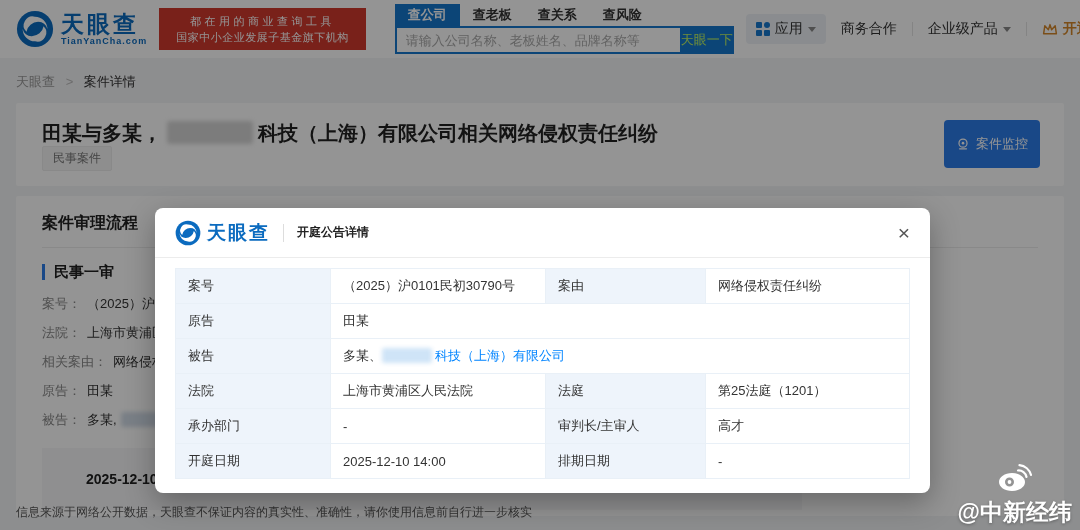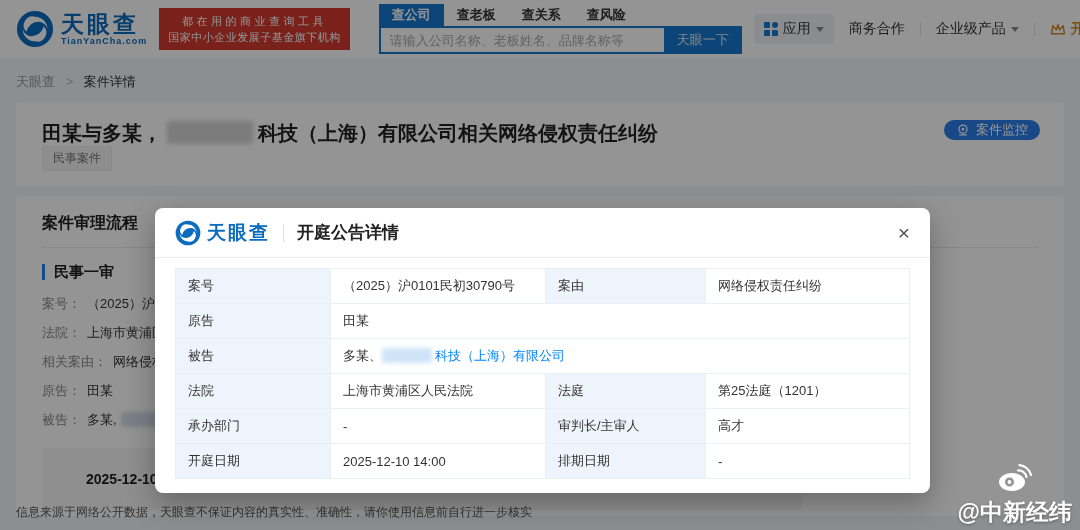--- a/index.html
+++ b/index.html
@@ -4,31 +4,31 @@
 <style>
   * { margin:0; padding:0; box-sizing:border-box; }
   html,body { width:1080px; height:530px; }
   body { font-family:"Liberation Sans", sans-serif; position:relative; overflow:hidden; background:#f3f4f6; }
 
   
   .topbar { height:58px; background:#fff; display:flex; align-items:center; padding:0 16px; gap:12px; position:relative; z-index:1; }
   .logo { display:flex; align-items:center; gap:7px; }
   .logo-text .name { font-size:23px; font-weight:bold; color:#0b6bbf; letter-spacing:3px; line-height:24px; }
   .logo-text .domain { font-size:9px; color:#0b6bbf; font-weight:bold; letter-spacing:1px; }
-  .badge { background:#d03a2e; color:#fff; padding:5px 9px; text-align:center; }
+  .badge { background:#d03a2e; color:#fff; padding:5px 17px; text-align:center; }
   .badge .l1 { font-size:11px; letter-spacing:3.5px; line-height:16px; white-space:nowrap; }
   .badge .l2 { font-size:11px; letter-spacing:0.5px; line-height:16px; white-space:nowrap; }
   .search { margin-left:17px; }
   .search-tabs { display:flex; }
   .search-tab { font-size:13px; font-weight:bold; color:#333; padding:2px 13px; cursor:pointer; }
   .search-tab.active { background:#1677cd; color:#fff; }
   .search-row { display:flex;border-radius:6px; }
   .search-input { width:285px; height:28px; border:2px solid #1677cd; border-right:none; padding:0 9px; font-size:13px; color:#333; outline:none; }
   .search-input::placeholder { color:#a9a9a9; }
-  .search-btn { width:78px; height:28px; background:#1677cd; color:#e5e5e5; border:none; font-size:13px; cursor:pointer; }
+  .search-btn { width:54px; height:28px; background:#1677cd; color:#bef264; border:none; font-size:13px; cursor:pointer; }
   .nav { margin-left:auto; display:flex; align-items:center; gap:15px; font-size:14px; color:#333; white-space:nowrap; }
   .nav-item { display:flex; align-items:center; gap:5px; cursor:pointer; }
   .apps-pill { background:#eef2f7; border-radius:4px; padding:6px 10px; }
   .caret { width:0; height:0; border-left:4px solid transparent; border-right:4px solid transparent; border-top:5px solid #888; display:inline-block; }
   .vdiv { width:1px; height:14px; background:#e3e3e3; }
   .vip { color:#d4872a; font-weight:bold; }
 
   
   .breadcrumb { padding:15px 16px 12px; font-size:13px; }
   .breadcrumb .home { color:#999; cursor:pointer; }
@@ -36,21 +36,21 @@
   .breadcrumb .cur { color:#333; }
 
   .main { padding:0 16px; }
   .card { background:#fff; border-radius:2px; }
 
   
   .title-card { position:relative; padding:17px 26px 15px; }
   .case-title { font-size:20px; font-weight:bold; color:#222; line-height:26px; }
   .blur-box { display:inline-block; vertical-align:-4px; width:86px; height:23px; background:#d6d6d6; border-radius:3px; filter:blur(2px); margin:0 5px; }
   .tag { display:inline-block; font-size:12px; color:#777; background:#f5f5f5; border:1px solid #ececec; padding:3px 10px; border-radius:2px; }
-  .monitor-btn { position:absolute; right:24px; top:17px; background:#2b7ce9; color:#fff; border:none; border-radius:11px; font-size:13px; padding:1px 12px; display:flex; align-items:center; gap:6px; cursor:pointer; }
+  .monitor-btn { position:absolute; right:24px; top:17px; background:#2b7ce9; color:#fff; border:none; border-radius:4px; font-size:13px; padding:15px 12px; display:flex; align-items:center; gap:6px; cursor:pointer; }
 
   
   .flow-card { margin-top:10px; padding:17px 26px; height:320px; }
   .section-title { font-size:16px; font-weight:bold; color:#222; padding-bottom:13px; border-bottom:1px solid #ededed; }
   .stage { margin-top:16px; font-size:15px; font-weight:bold; color:#222; border-left:3px solid #2b7ce9; padding-left:9px; line-height:16px; }
   .fields { margin-top:9px; font-size:13px; }
   .field-row { line-height:29px; white-space:nowrap; }
   .field-label { color:#888; margin-right:6px; }
   .field-value { color:#333; }
   .blur-sm { display:inline-block; vertical-align:-3px; width:58px; height:15px; background:#d3dde8; border-radius:2px; filter:blur(2px); margin:0 4px; }
@@ -61,21 +61,21 @@
 
   
   .disclaimer { position:absolute; left:16px; bottom:9px; font-size:12px; color:#555; z-index:5; }
 
   
   .overlay { position:absolute; inset:0; background:rgba(0,0,0,0.42); z-index:10; }
   .modal { position:absolute; left:155px; top:208px; width:775px; background:#fff; border-radius:8px; box-shadow:0 10px 30px rgba(0,0,0,.3); z-index:20; }
   .modal-head { height:50px; display:flex; align-items:center; padding:0 20px; border-bottom:1px solid #ececec; }
   .modal-brand { font-size:19px; font-weight:bold; color:#0b6bbf; letter-spacing:2px; margin-left:6px; }
   .modal-vdiv { width:1px; height:18px; background:#ddd; margin:0 13px; }
-  .modal-title { font-size:17px; font-weight:bold; color:#222; }
+  .modal-title { font-size:12px; font-weight:bold; color:#222; }
   .modal-close { margin-left:auto; font-size:21px; color:#555; line-height:20px; cursor:pointer; background:none; border:none; }
   .modal-body { padding:10px 20px 14px; }
   table.detail { width:100%; border-collapse:collapse; font-size:13px; color:#333; table-layout:fixed; }
   table.detail td { border:1px solid #e9f0f7; padding:6px 12px; height:35px; overflow:hidden; white-space:nowrap; }
   td.lbl { background:#eef4fb; }
   .blur-link { display:inline-block; vertical-align:-3px; width:50px; height:15px; background:#cfe4f7; border-radius:2px; filter:blur(2px); margin-right:3px; }
 
   
   .watermark { position:absolute; right:8px; bottom:2px; z-index:30; display:flex; align-items:center; gap:5px; color:#fff; font-size:23px; font-weight:bold; text-shadow:0 1px 3px rgba(0,0,0,.35);flex-direction:column; }
 </style>

